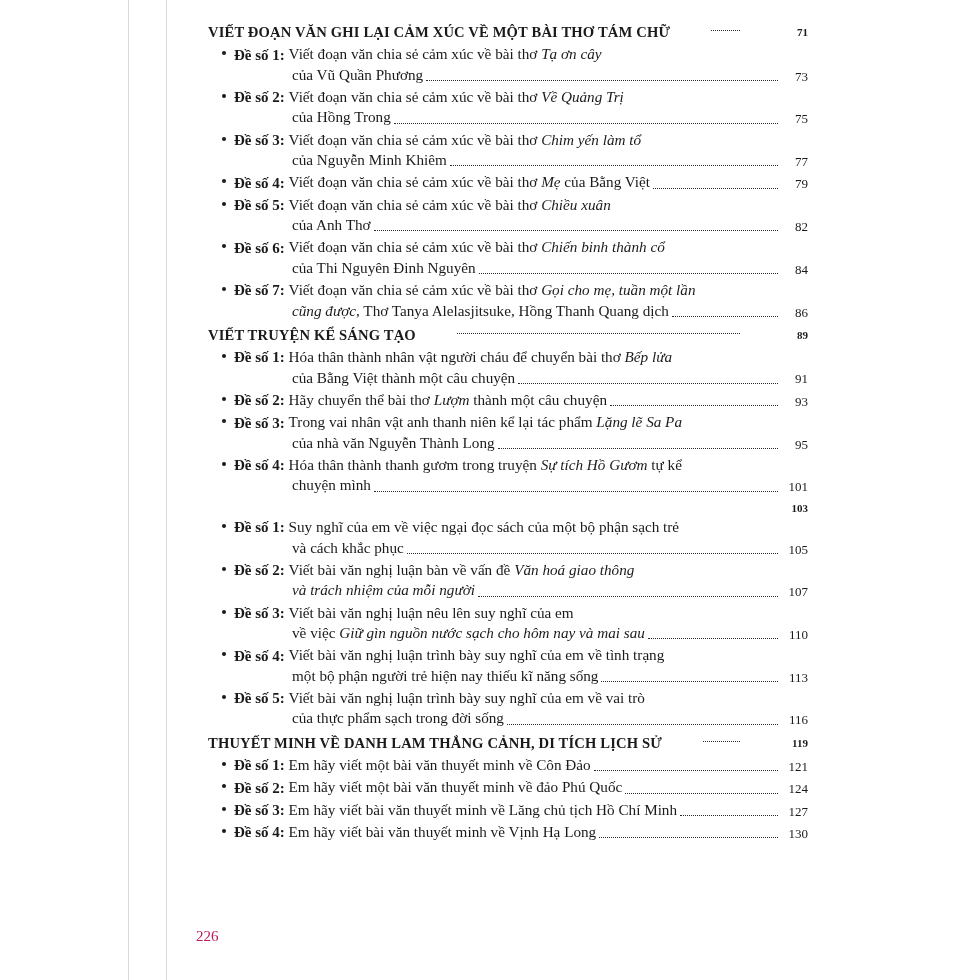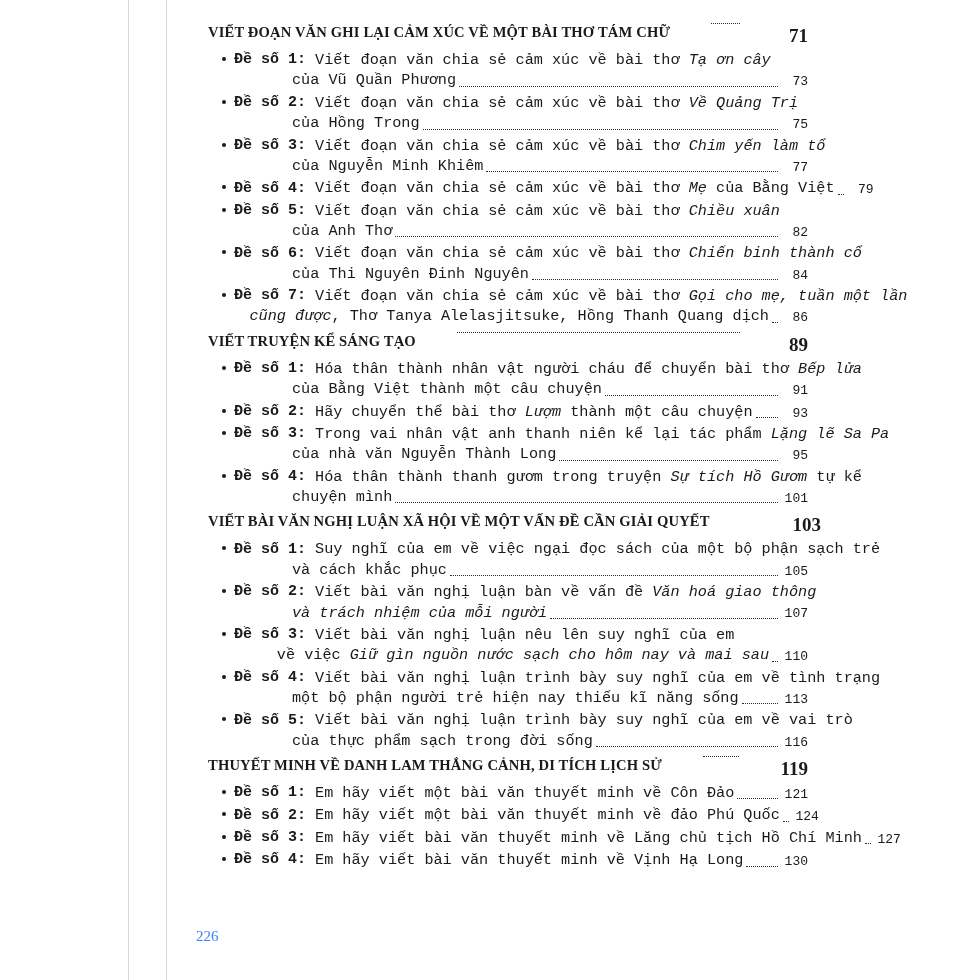--- a/index.html
+++ b/index.html
@@ -30,21 +30,21 @@
   .content {
     position: absolute;
     left: 208px;
     top: 18px;
     width: 600px;
   }
 
   
   .toc-row {
     display: flex;
-    align-items: flex-start;
+    align-items: center;
     line-height: 1.32;
     font-size: 15.2px;
     gap: 38px;
   }
   .section .lbl {
     font-weight: bold;
     text-transform: uppercase;
     letter-spacing: 0.15px;
     font-size: 14.6px;
     white-space: nowrap;
@@ -60,41 +60,40 @@
     min-width: 6px;
     height: 0;
   }
   .nodots {
     flex: 1 1 auto;
     margin: 0 2px 4px 3px;
     height: 0;
   }
   .pg {
     font-weight: bold;
-    font-size: 19px;
+    font-size: 11px;
     white-space: nowrap;
     padding-left: 2px;
     min-width: 26px;
     text-align: right;
   }
   .pg.plain {
     font-weight: normal;
     font-size: 13px;
   }
 
   
   .entry {
     margin-top: 2px;
     padding-left: 14px;
   }
   .entry .line {
     display: flex;
     align-items: flex-end;
     line-height: 1.34;
-    font-family: Liberation Mono, monospace;
   }
   .bullet {
     position: relative;
     width: 12px;
     flex: 0 0 12px;
     align-self: flex-start;
     margin-top: 7px;
   }
   .bullet::before {
     content: "";
@@ -119,21 +118,21 @@
   .cont {
     padding-left: 70px;
     justify-content: flex-end;
   }
   .cont .etext { }
   .page-number {
     position: absolute;
     left: 196px;
     top: 928px;
     font-size: 15px;
-    color: #3b82f6;
+    color: #be185d;
     font-family: "Liberation Serif", serif;
   }
 </style>
 </head>
 <body>
 
 <div class="page">
   <div class="gutter-line g1"></div>
   <div class="gutter-line g2"></div>
 
@@ -286,21 +285,20 @@
           <span class="nodots"></span>
           <span class="pg plain"></span>
         </div>
         <div class="line cont">
           <span class="etext">chuyện mình</span>
           <span class="dots"></span>
           <span class="pg plain">101</span>
         </div>
       </div>
       <div class="toc-row section">
-        <span class="lbl">VIẾT BÀI VĂN NGHỊ LUẬN XÃ HỘI VỀ MỘT VẤN ĐỀ CẦN GIẢI QUYẾT</span>
         <span class="nodots"></span>
         <span class="pg">103</span>
       </div>
       <div class="entry">
         <div class="line">
           <span class="bullet"></span>
           <span class="etitle">Đề số 1:&nbsp;</span>
           <span class="etext">Suy nghĩ của em về việc ngại đọc sách của một bộ phận sạch trẻ</span>
           <span class="nodots"></span>
           <span class="pg plain"></span>

